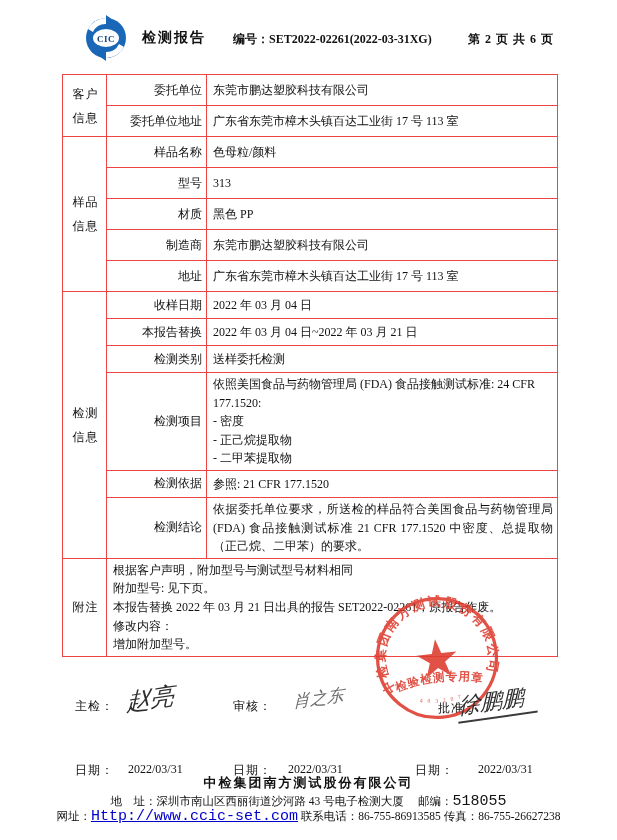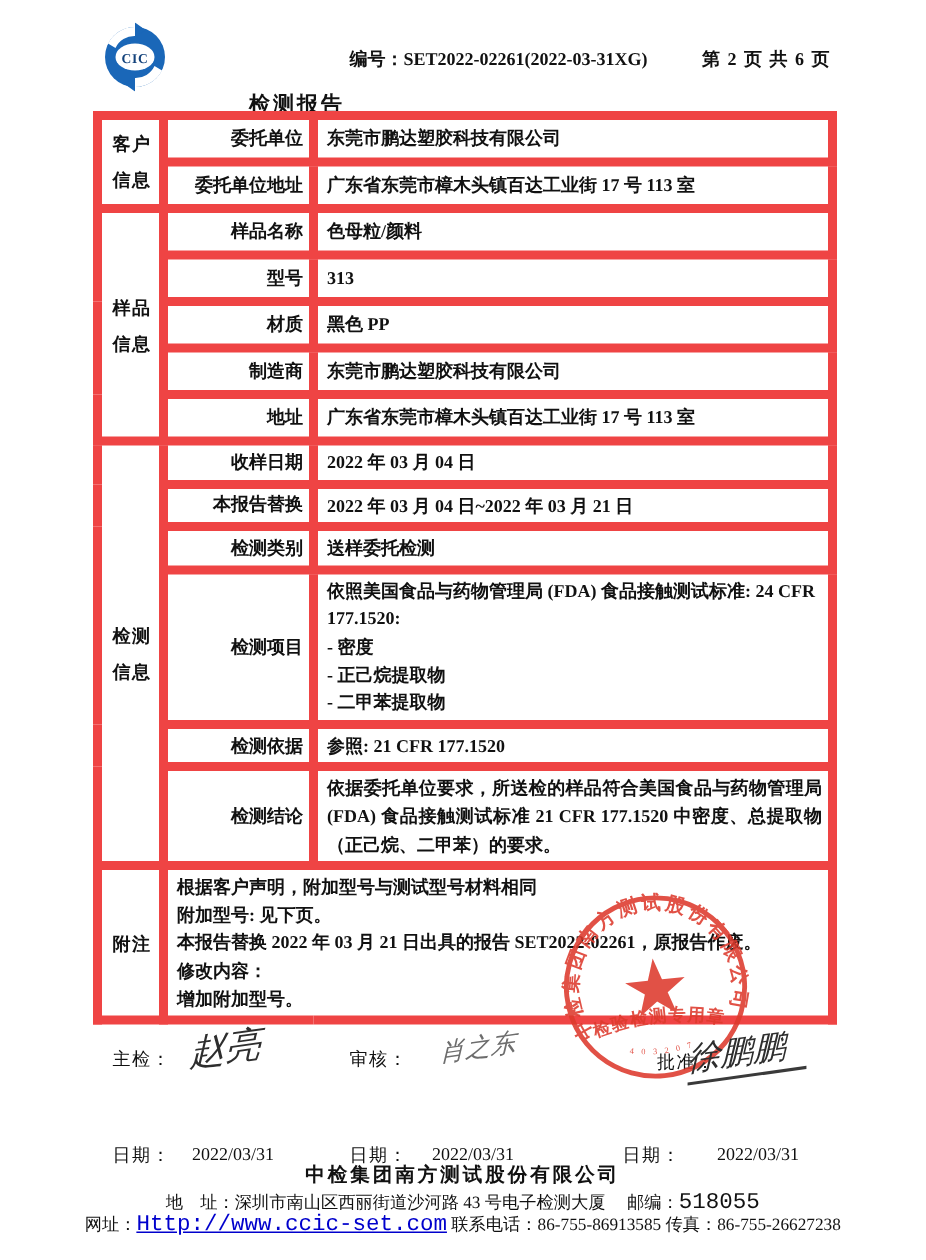--- a/index.html
+++ b/index.html
@@ -5,36 +5,35 @@
   html,body{margin:0;padding:0;background:#ffffff;}
   .page{
     position:relative;
     width:617px;height:840px;
     background:#ffffff;
     font-family:"Liberation Serif","DejaVu Serif",serif;
     color:#111;
     overflow:hidden;
   }
   
-  .hdr-logo{position:absolute;left:66px;top:15px;width:48px;height:46px;text-align:right;}
-  .hdr-title{position:absolute;left:166px;top:29px;font-size:14px;font-weight:bold;letter-spacing:2px;margin-top:32px;}
+  .hdr-logo{position:absolute;left:82px;top:15px;width:48px;height:46px;text-align:right;}
+  .hdr-title{position:absolute;left:142px;top:29px;font-size:14px;font-weight:bold;letter-spacing:2px;}
   .hdr-no{position:absolute;left:233px;top:31px;font-size:12px;font-weight:bold;}
   .hdr-page{position:absolute;left:468px;top:31px;font-size:12px;font-weight:bold;letter-spacing:1px;}
   
   table.report{
     position:absolute;left:62px;top:74px;width:496px;
     border-collapse:collapse;table-layout:fixed;
     font-size:12px;
   }
   table.report td{
-    border:6px solid #ef4444;
+    border:1px solid #ef4444;
     padding:2px 4px 2px 6px;
     vertical-align:middle;
     overflow:hidden;
-    font-weight:bold;
   }
   td.sec{
     width:44px;text-align:center;padding:0 2px;
     letter-spacing:1px;line-height:2.0;
   }
   td.lbl{width:100px;text-align:right;}
   td.val{line-height:1.55;}
   .prewrap{white-space:pre-line;}
   td.just{text-align:justify;}
   

